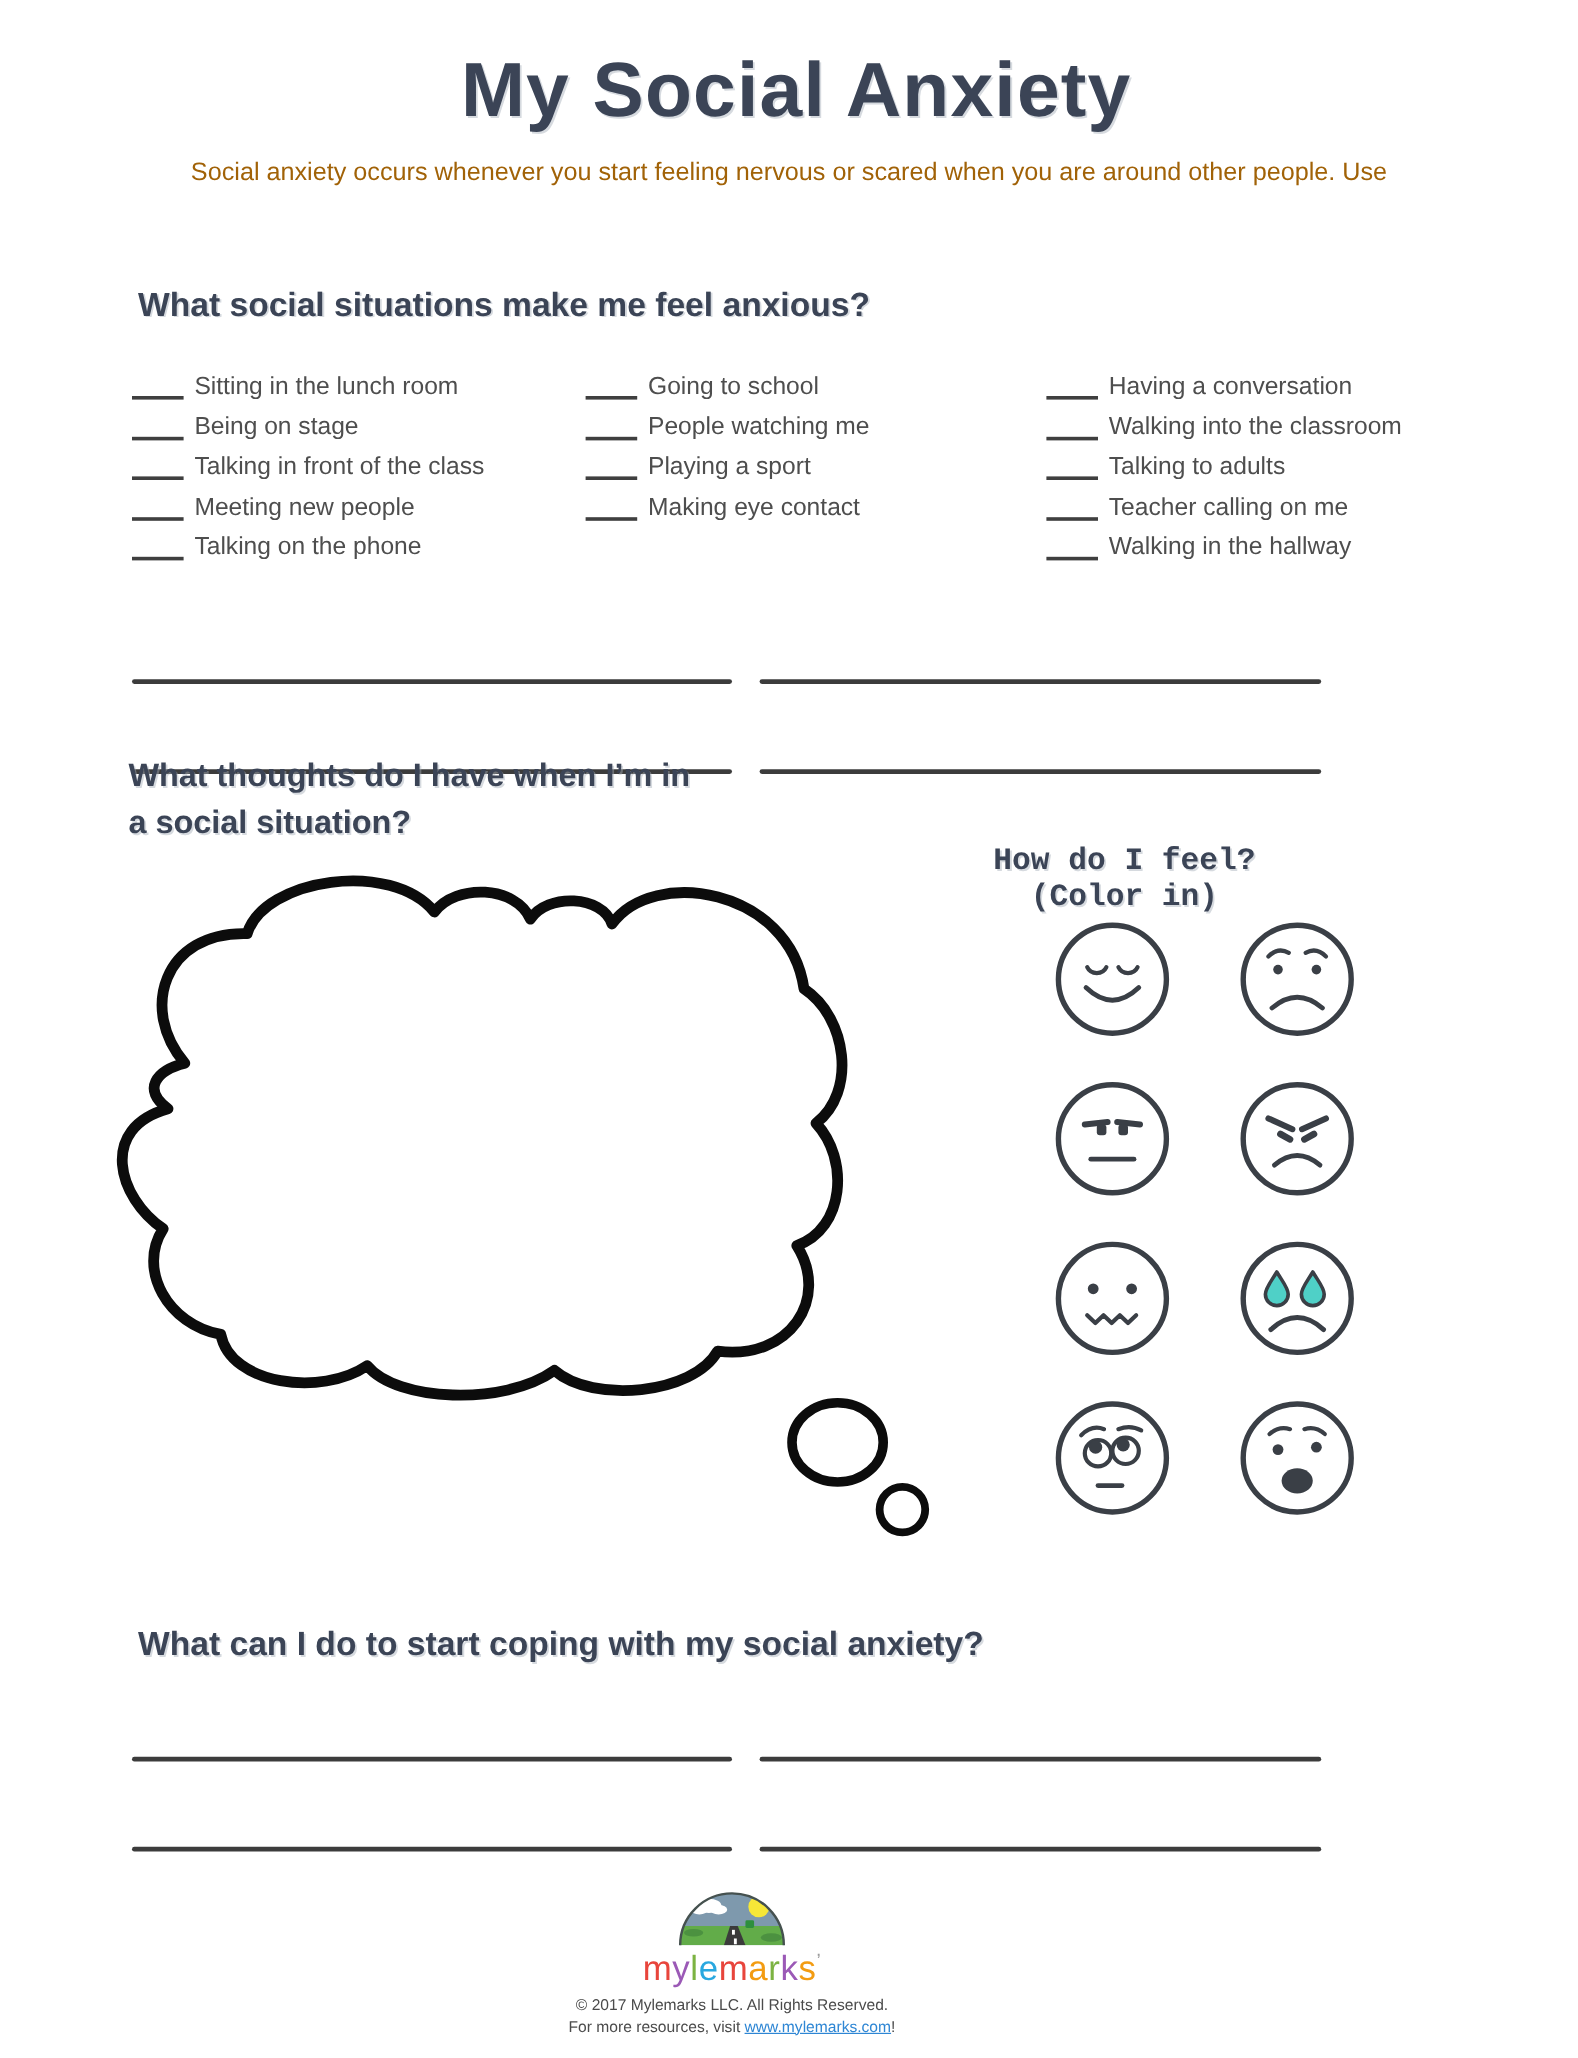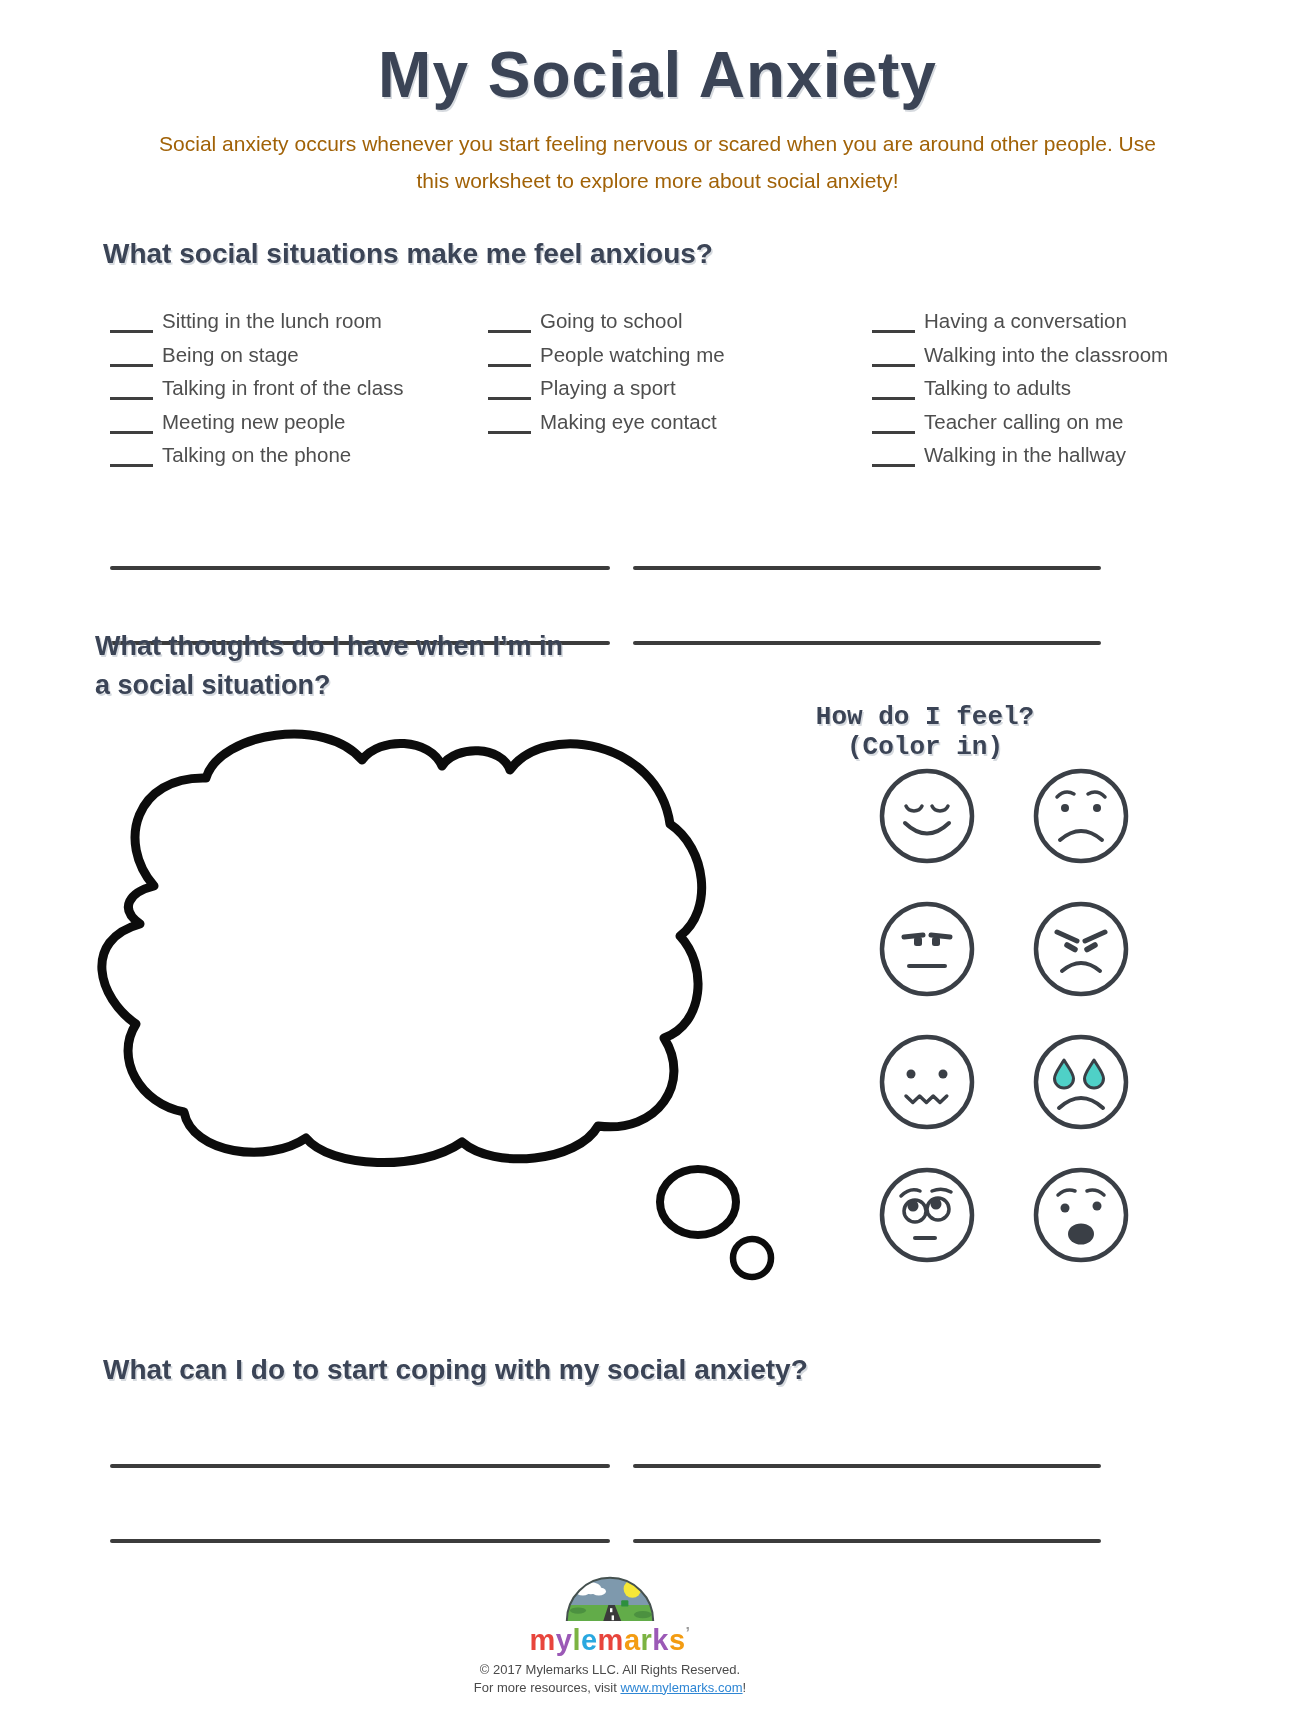--- a/index.html
+++ b/index.html
@@ -1,20 +1,20 @@
 <!DOCTYPE html>
 <html><head>
 <meta charset="utf-8">
 <style>
   html,body{margin:0;padding:0;background:#ffffff;}
   .page{
     position:relative;width:1315px;height:1715px;background:#fff;
     font-family:"Liberation Sans",sans-serif;color:#4a4a4a;overflow:hidden;
   }
-  .h{font-weight:bold;color:#3b4456;text-shadow:1.5px 1.5px 0 rgba(165,172,184,.45);}
+  .h{font-weight:bold;color:#3b4456;text-shadow:1.5px 1.5px 0 rgba(165,172,184,.45);padding-left:12px;}
   
   .header{position:absolute;top:42px;left:0;width:100%;text-align:center;}
   .title{font-size:64px;line-height:1.05;letter-spacing:1px;margin:0;}
   .intro{margin:16px auto 0;max-width:1060px;font-size:21px;line-height:37px;color:#a16207;}
   
   .sit-head{position:absolute;top:238px;left:103px;font-size:28px;}
   .checklist{position:absolute;top:302px;left:110px;width:1095px;display:flex;gap:36px;}
   .col{display:flex;flex-direction:column;}
   .col1{width:342px;}.col2{width:348px;}.col3{width:305px;}
   .item{height:33.6px;line-height:33.6px;font-size:20.5px;color:#4e4e4e;white-space:nowrap;}
@@ -34,35 +34,34 @@
   .cloud{position:absolute;top:714px;left:58px;}
   
   .feel-head{position:absolute;top:702px;left:762px;width:326px;text-align:center;font-size:26px;font-family:Liberation Mono, monospace;}
   .faces{position:absolute;top:766px;left:877px;display:grid;
          grid-template-columns:100px 100px;grid-auto-rows:100px;column-gap:54px;row-gap:33px;}
   .face{display:block;cursor:pointer;}
   
   .cope-head{position:absolute;top:1354px;left:103px;font-size:28px;}
   
   .footer{position:absolute;top:1572px;left:0;width:1220px;text-align:center;}
-  .logoText{font-size:29px;font-weight:bold;letter-spacing:.5px;line-height:1;margin-top:-4px;}
+  .logoText{font-size:29px;font-weight:normal;letter-spacing:.5px;line-height:1;margin-top:-4px;}
   .tick{color:#9a9a9a;font-size:16px;vertical-align:top;}
   .copy{font-size:13px;color:#4b4b4b;line-height:17.5px;margin-top:6px;}
   .link{color:#2e86d4;text-decoration:underline;cursor:pointer;}
 </style>
 </head>
 <body>
 
 <div class="page">
 
   <div class="header">
     <h1 class="title h">My Social Anxiety</h1>
     <div class="intro">
       <div>Social anxiety occurs whenever you start feeling nervous or scared when you are around other people.  Use</div>
-      <div>this worksheet to explore more about social anxiety!</div>
     </div>
   </div>
 
   <div class="sit-head h">What social situations make me feel anxious?</div>
 
   <div class="checklist">
     <div class="col col1">
       <div class="item"><span class="blank"></span><span>Sitting in the lunch room</span></div>
       <div class="item"><span class="blank"></span><span>Being on stage</span></div>
       <div class="item"><span class="blank"></span><span>Talking in front of the class</span></div>

